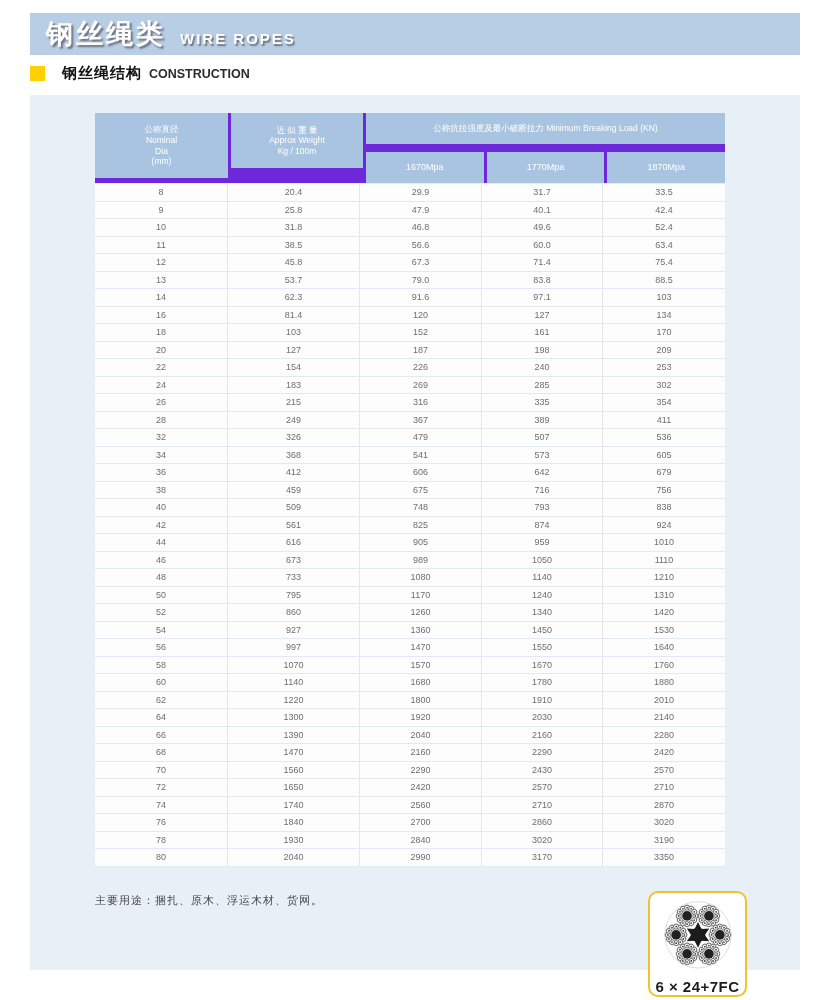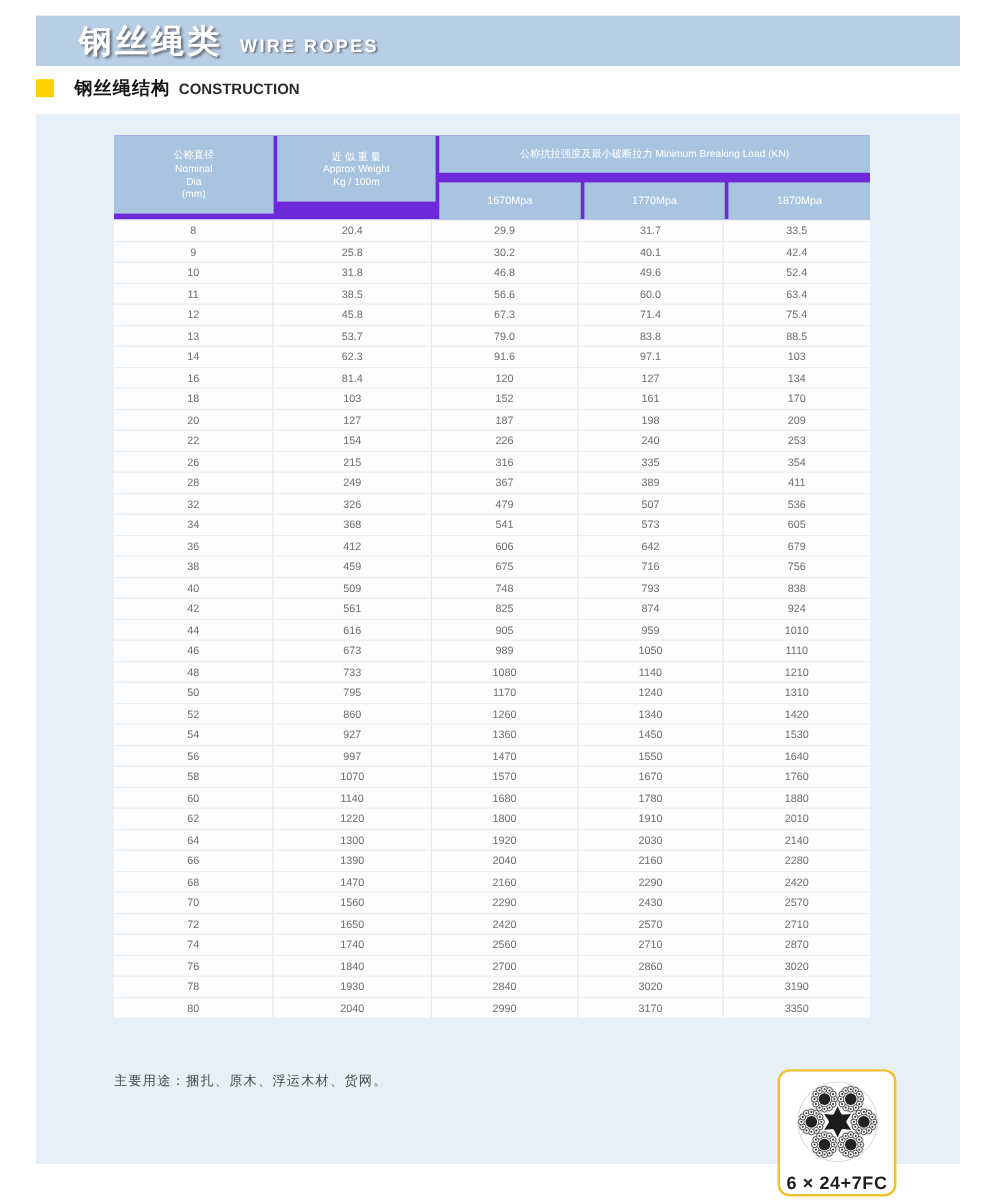--- a/index.html
+++ b/index.html
@@ -4,21 +4,21 @@
 <style>
   * { margin:0; padding:0; box-sizing:border-box; }
   html,body { background:#ffffff; }
   body {
     width:830px; height:1000px; position:relative; overflow:hidden;
     font-family:"Liberation Sans", sans-serif;
   }
   
   .banner {
     position:absolute; left:30px; top:13px; width:770px; height:42px;
-    background:#b8cee4; display:flex; align-items:center; padding-left:36px;
+    background:#b8cee4; display:flex; align-items:center; padding-left:16px;
   }
   .banner-zh {
     font-size:27px; font-weight:bold; color:#ffffff; letter-spacing:3px;
     text-shadow:2px 2px 2px rgba(80,80,90,.75);
   }
   .banner-en {
     font-size:15px; font-weight:bold; color:#ffffff; letter-spacing:2px;
     margin-left:14px; margin-top:8px;
     text-shadow:1.5px 1.5px 1.5px rgba(80,80,90,.75);
   }
@@ -120,21 +120,21 @@
         <div class="trow">
           <div class="td">8</div>
           <div class="td">20.4</div>
           <div class="td">29.9</div>
           <div class="td">31.7</div>
           <div class="td">33.5</div>
         </div>
         <div class="trow">
           <div class="td">9</div>
           <div class="td">25.8</div>
-          <div class="td">30.2</div>
+          <div class="td">47.9</div>
           <div class="td">40.1</div>
           <div class="td">42.4</div>
         </div>
         <div class="trow">
           <div class="td">10</div>
           <div class="td">31.8</div>
           <div class="td">46.8</div>
           <div class="td">49.6</div>
           <div class="td">52.4</div>
         </div>
@@ -186,20 +186,27 @@
           <div class="td">187</div>
           <div class="td">198</div>
           <div class="td">209</div>
         </div>
         <div class="trow">
           <div class="td">22</div>
           <div class="td">154</div>
           <div class="td">226</div>
           <div class="td">240</div>
           <div class="td">253</div>
+        </div>
+        <div class="trow">
+          <div class="td">24</div>
+          <div class="td">183</div>
+          <div class="td">269</div>
+          <div class="td">285</div>
+          <div class="td">302</div>
         </div>
         <div class="trow">
           <div class="td">26</div>
           <div class="td">215</div>
           <div class="td">316</div>
           <div class="td">335</div>
           <div class="td">354</div>
         </div>
         <div class="trow">
           <div class="td">28</div>

